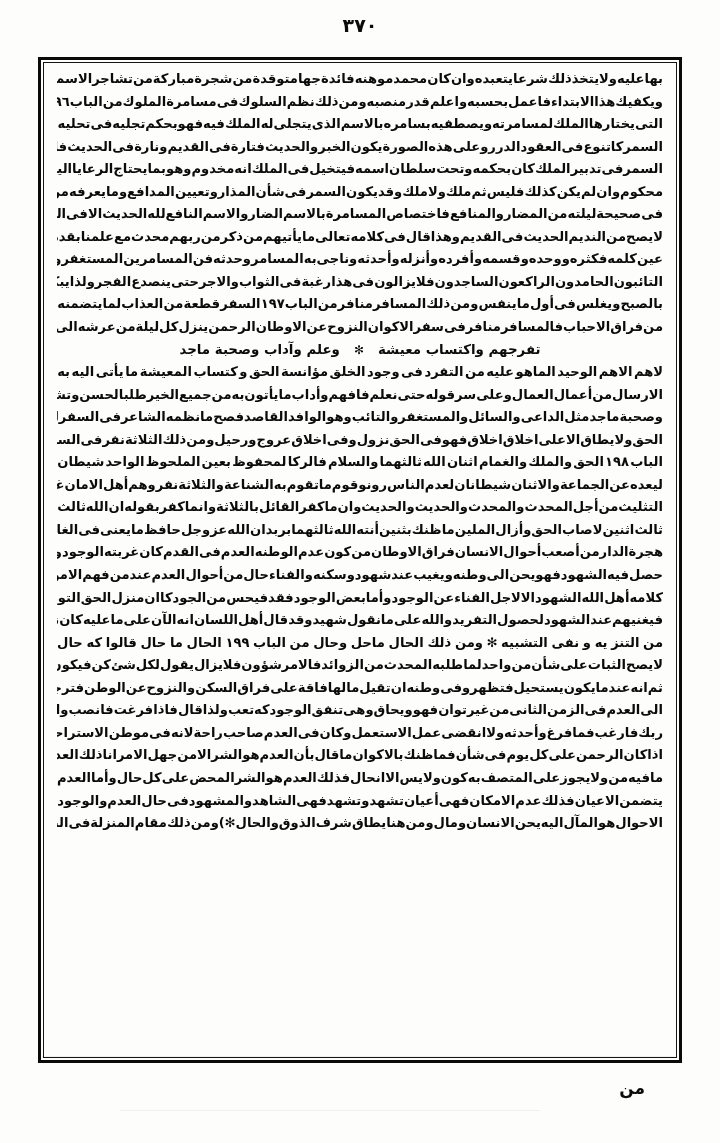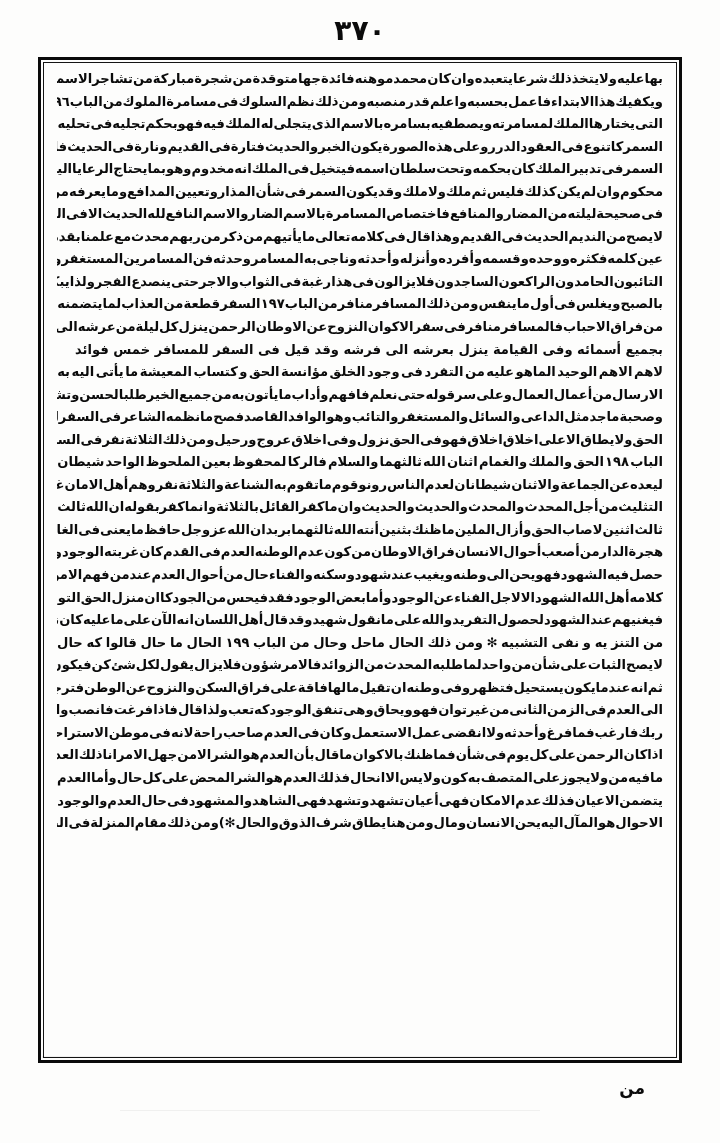--- a/index.html
+++ b/index.html
@@ -23,21 +23,21 @@
   }
 
   
   .page-number {
     position: absolute;
     top: 14px;
     left: 0;
     right: 0;
     text-align: center;
     font-family: "DejaVu Sans", sans-serif;
-    font-size: 28px;
+    font-size: 19px;
     font-weight: bold;
     letter-spacing: 1px;
     color: #0b0b0b;
   }
 
   
   .frame-outer {
     position: absolute;
     left: 38px;
     top: 57px;
@@ -387,21 +387,21 @@
         <span>عن</span>
         <span>الاوطان</span>
         <span>الرحمن</span>
         <span>ينزل</span>
         <span>كل</span>
         <span>ليلة</span>
         <span>من</span>
         <span>عرشه</span>
         <span>الى</span>
       </div>
-      <div class="line right">بجميع أسمائه وفى القيامة ينزل بعرشه الى فرشه وقد قيل فى السفر للمسافر خمس فوائد</div>
+      <div class="line center verse"><span>تفرجهم واكتساب معيشة</span><span class="sep">✻</span><span>وعلم وآداب وصحبة ماجد</span></div>
       <div class="line stretch">
         <span>لاهم</span>
         <span>الاهم</span>
         <span>الوحيد</span>
         <span>الماهو</span>
         <span>عليه</span>
         <span>من</span>
         <span>التفرد</span>
         <span>فى</span>
         <span>وجود</span>

